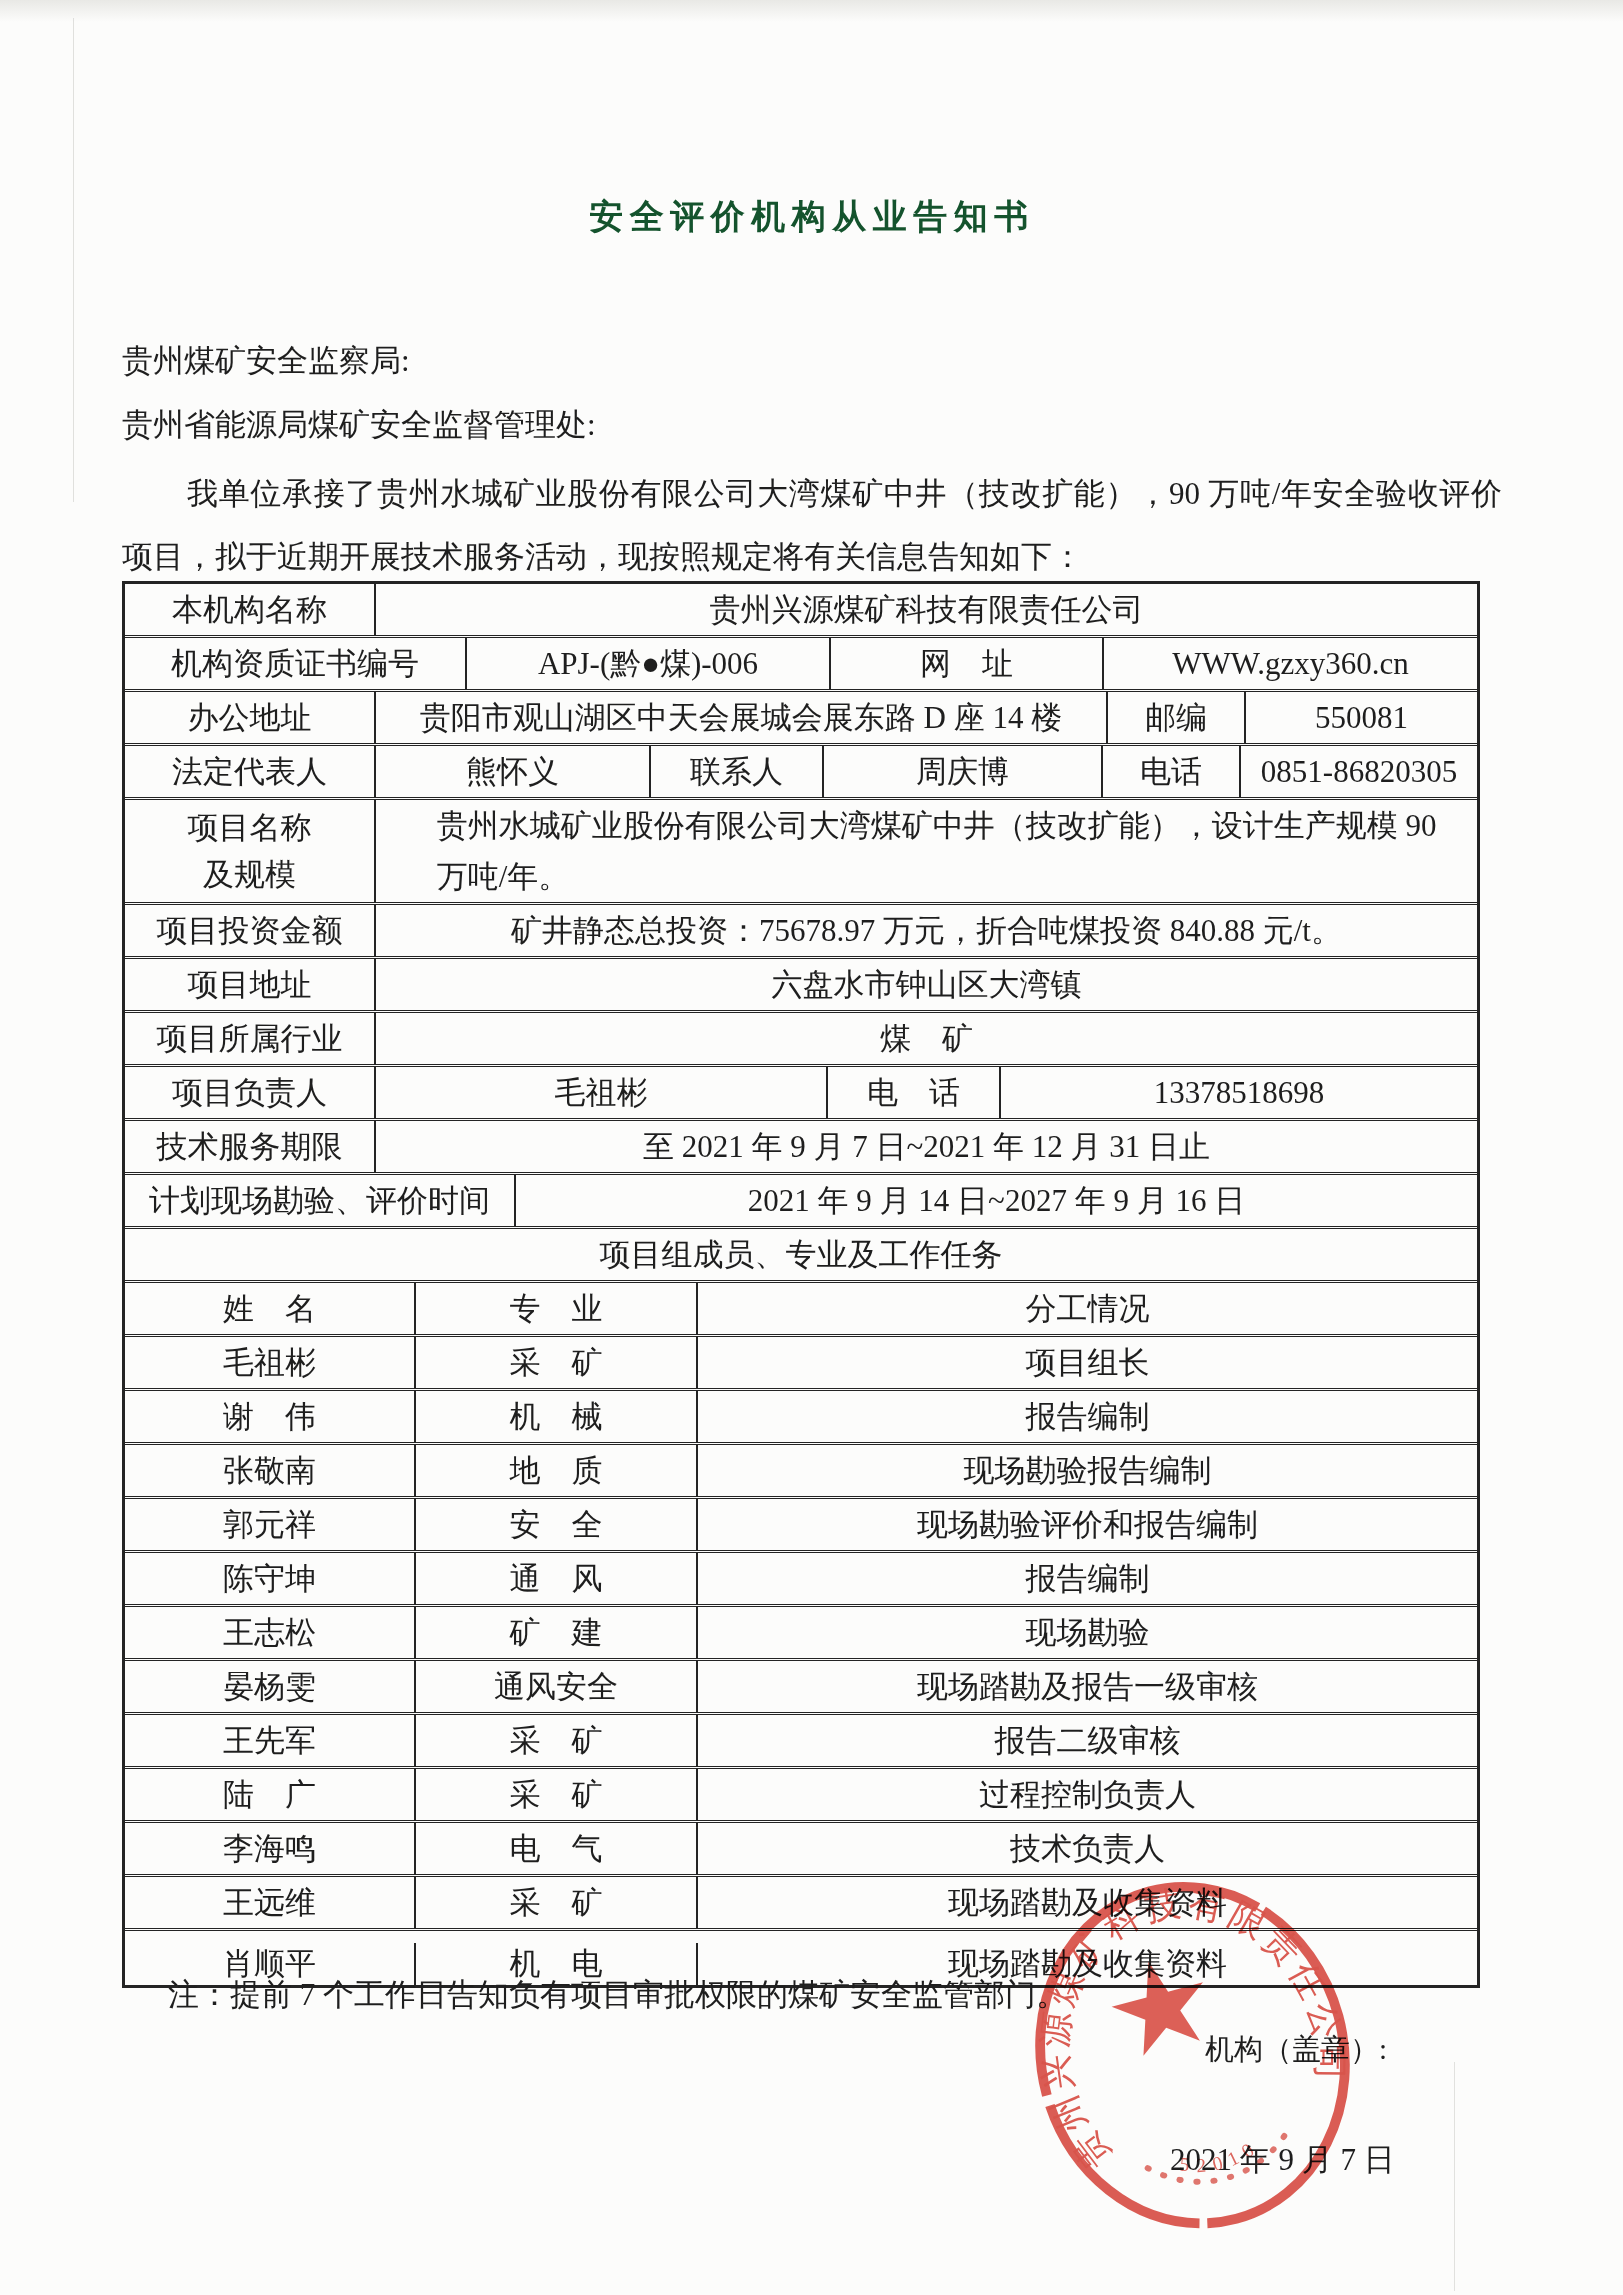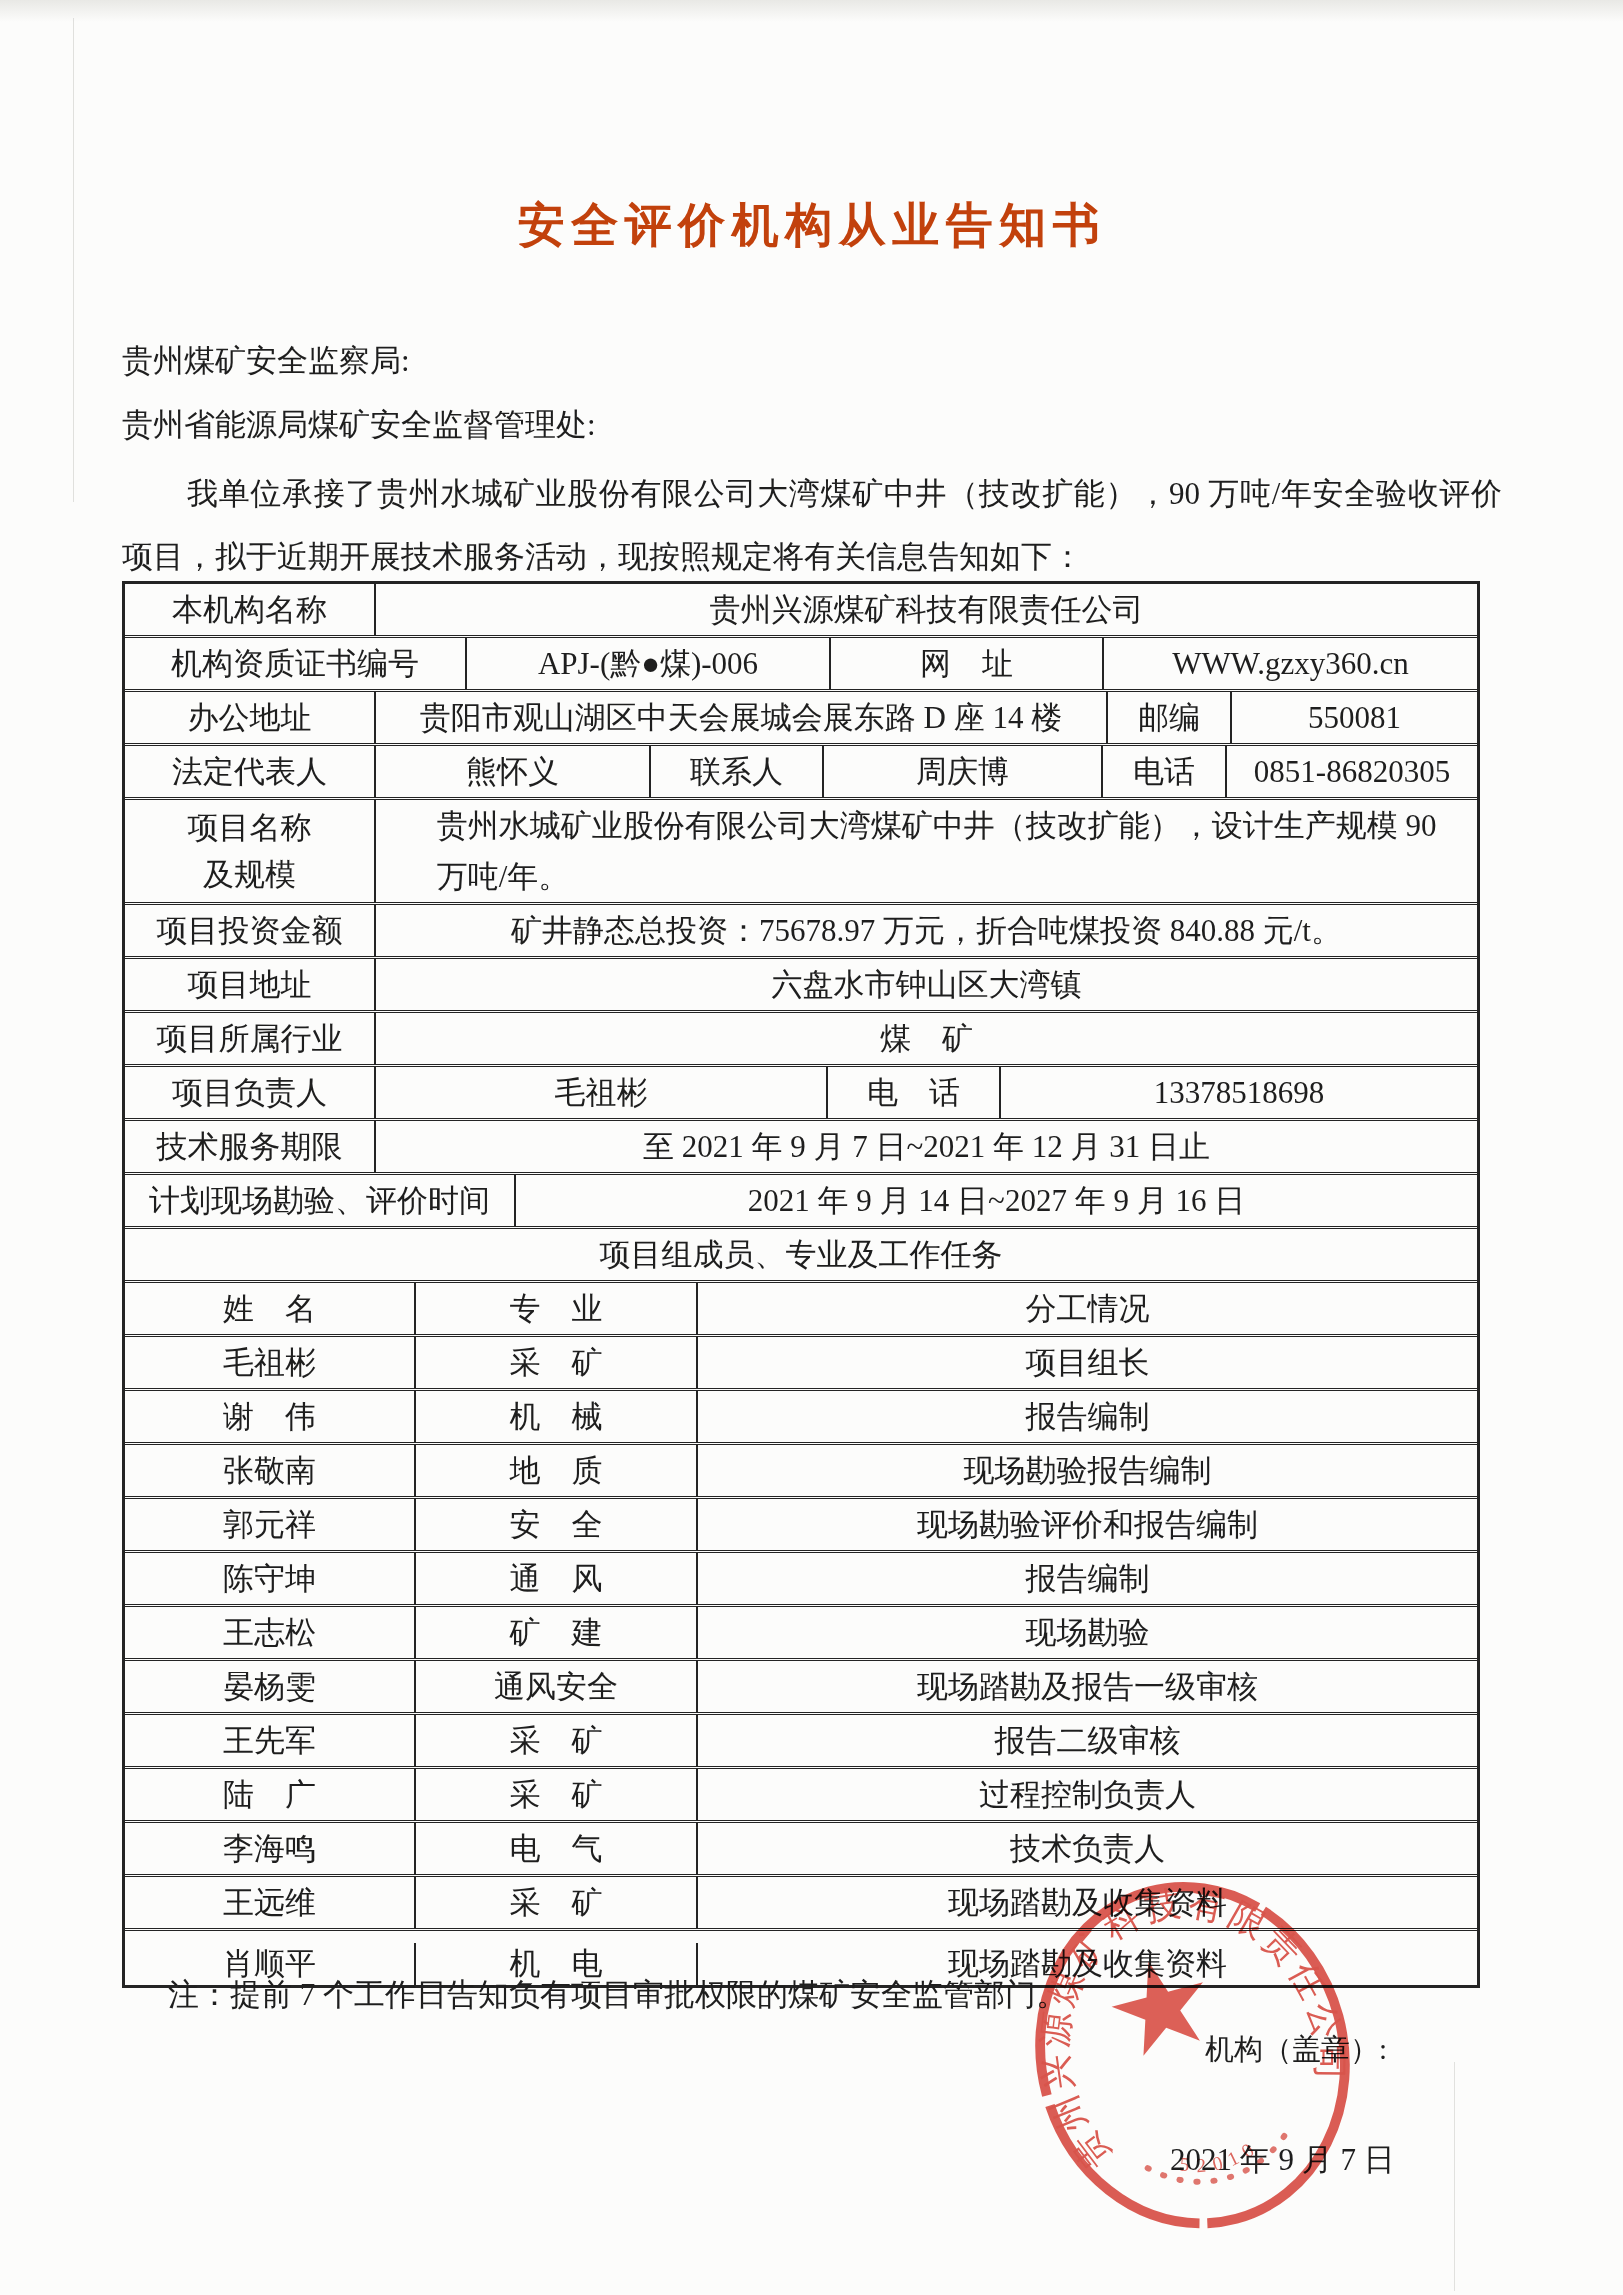--- a/index.html
+++ b/index.html
@@ -6,38 +6,38 @@
   .page{
     position:relative;width:1623px;height:2295px;background:#fcfcfb;
     overflow:hidden;font-family:"Liberation Serif","DejaVu Serif",serif;color:#1e1e1e;
   }
   .scan-top{position:absolute;left:0;top:0;width:1623px;height:22px;
     background:linear-gradient(#e2e2de,#fcfcfb);opacity:.75;}
   .scan-line-left{position:absolute;left:73px;top:18.3px;width:1.3px;height:484px;background:#c9c9c5;opacity:.55;}
   .scan-line-right{position:absolute;left:1454px;top:2062px;width:1.3px;height:229px;background:#c6c6c2;opacity:.5;}
 
   .title{position:absolute;left:122px;top:194px;width:1380px;text-align:center;
-    font-size:47px;font-weight:bold;letter-spacing:6.5px;color:#c2410c;}
+    font-size:34px;font-weight:bold;letter-spacing:6.5px;color:#14532d;}
   .addr1{position:absolute;left:122px;top:340px;font-size:31px;}
   .addr2{position:absolute;left:122px;top:404px;font-size:31px;}
   .intro{position:absolute;left:122px;top:462px;width:1380px;font-size:31px;line-height:63px;
     text-indent:65px;text-align:justify;margin:0;}
 
   .doc-table{position:absolute;left:122px;top:581px;width:1358px;box-sizing:border-box;
     border:3.3px solid #242424;font-size:31px;}
   .trow{display:flex;box-sizing:border-box;border-bottom:3.9px double #242424;}
   .trow:last-child{border-bottom:none;align-items:flex-end;}
   .h82{height:54px;}
   .h160{height:105px;}
   .cell{display:flex;align-items:center;justify-content:center;text-align:center;
     box-sizing:border-box;border-right:2px solid #242424;overflow:hidden;}
   .cell.last{border-right:none;}
   .flex1{flex:1;}
   .c384{width:251px}.c522{width:342px}.c556{width:364px}.c417{width:273px}
-  .c1118{width:732px}.c192{width:124px}.c420{width:275px}.c264{width:173px}
+  .c1118{width:732px}.c192{width:138px}.c420{width:275px}.c264{width:173px}
   .c427{width:279px}.c690{width:452px}.c598{width:391px}.c444{width:291px}.c431{width:282px}
   .multiline{white-space:pre-line;line-height:47px;}
   .val-left{justify-content:flex-start;text-align:left;padding-left:15.7px;padding-right:11.8px;line-height:51px;margin-left:45px;}
 
   .note{position:absolute;left:122px;top:1974px;width:1380px;font-size:31px;padding-left:46px;box-sizing:border-box;}
   .seal-label{position:absolute;left:1205px;top:2030px;font-size:29px;}
   .doc-date{position:absolute;left:1170px;top:2139px;font-size:31px;}
 
   .stamp{position:absolute;left:1029px;top:1877px;width:327px;height:357px;
     mix-blend-mode:multiply;opacity:.92;}

